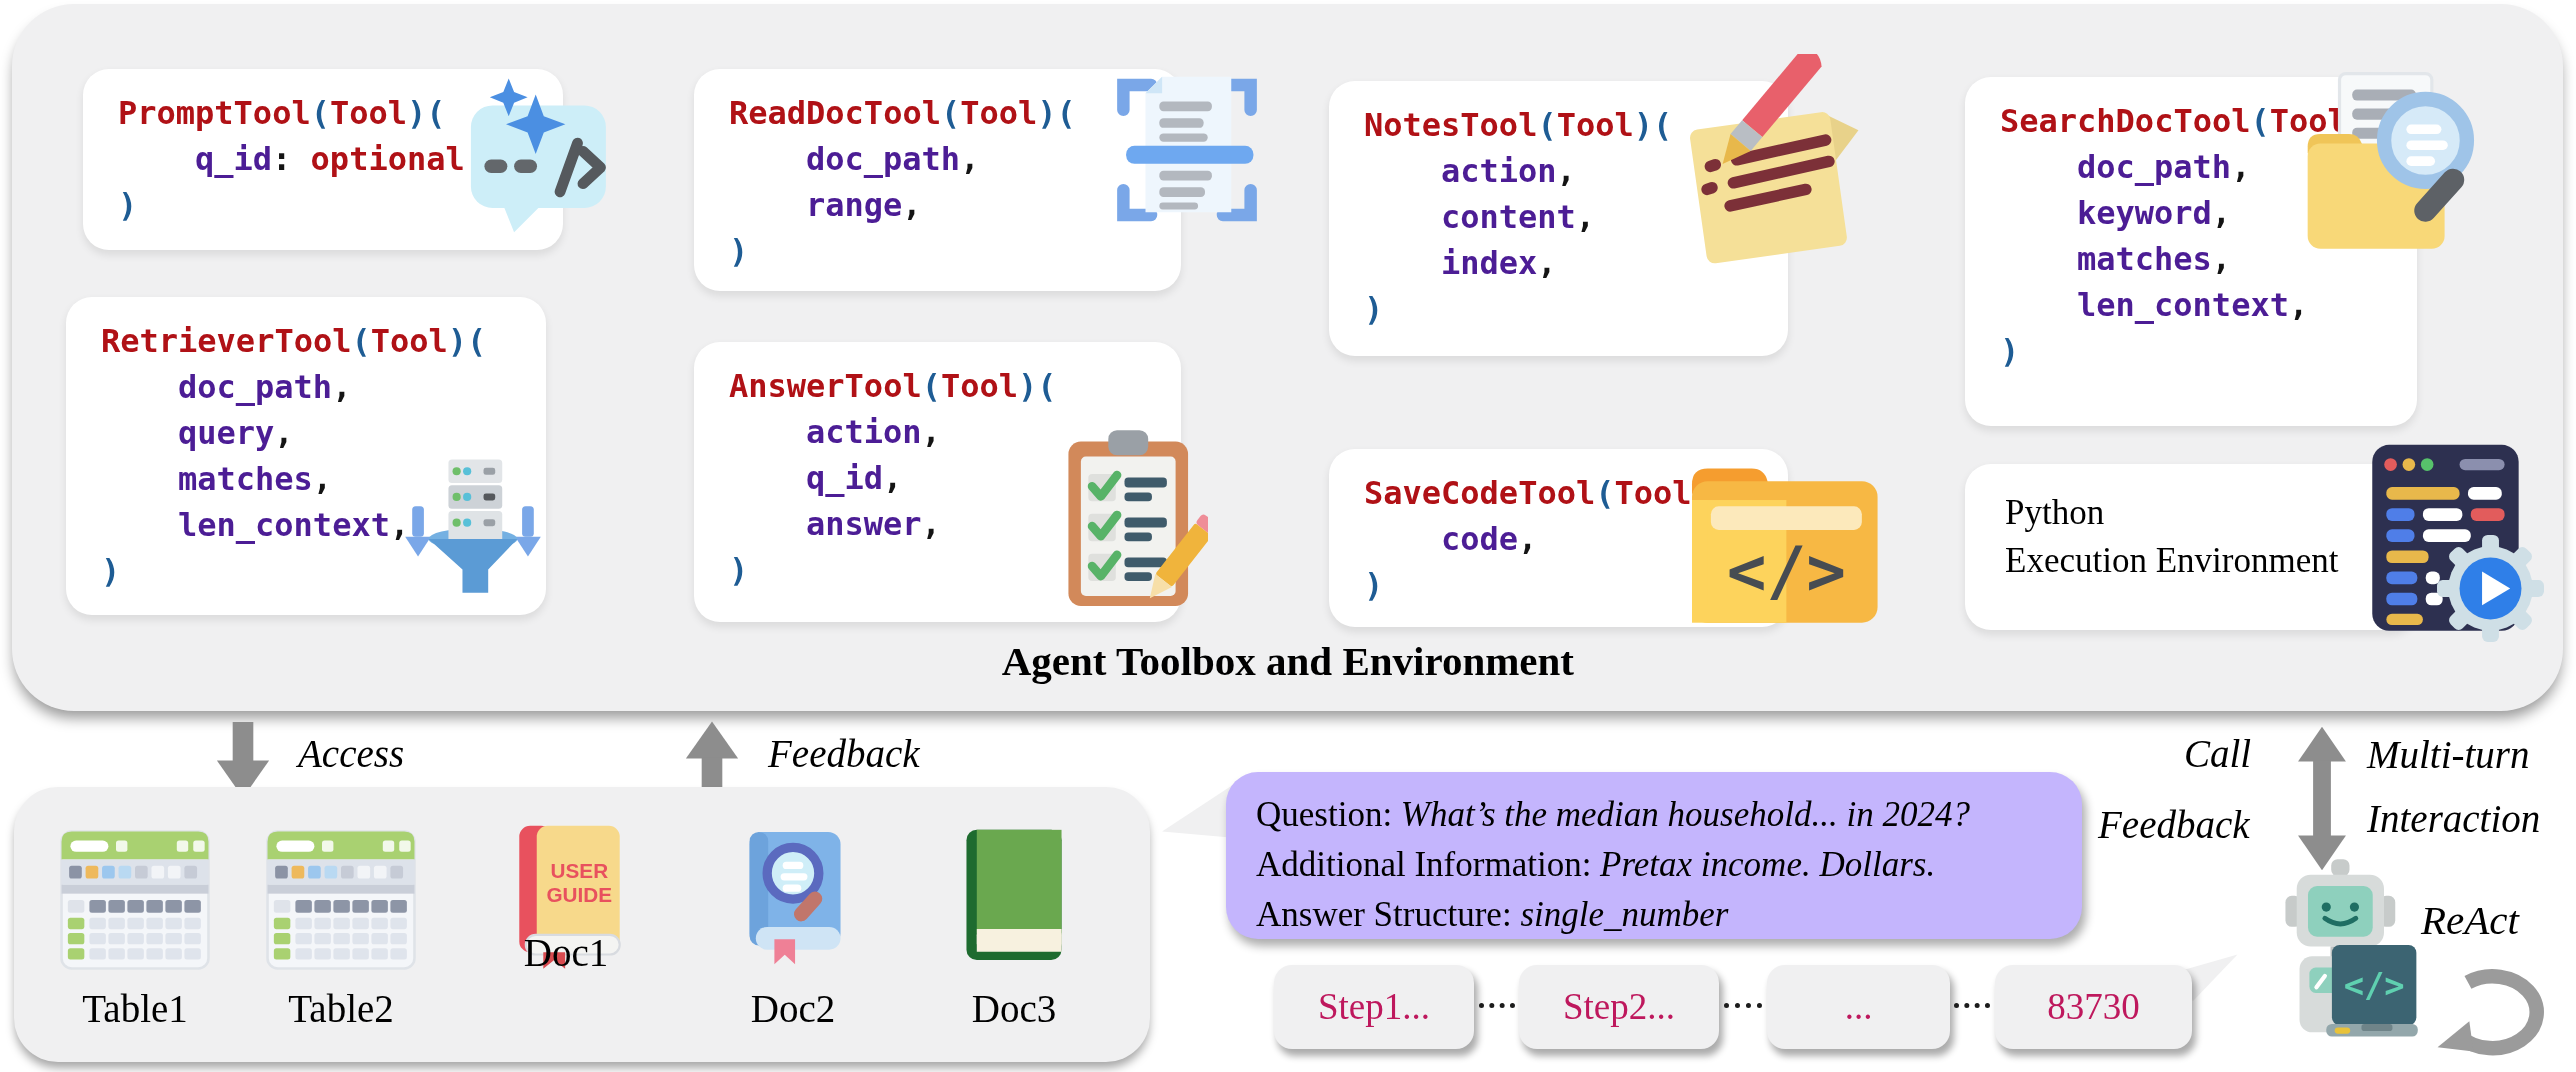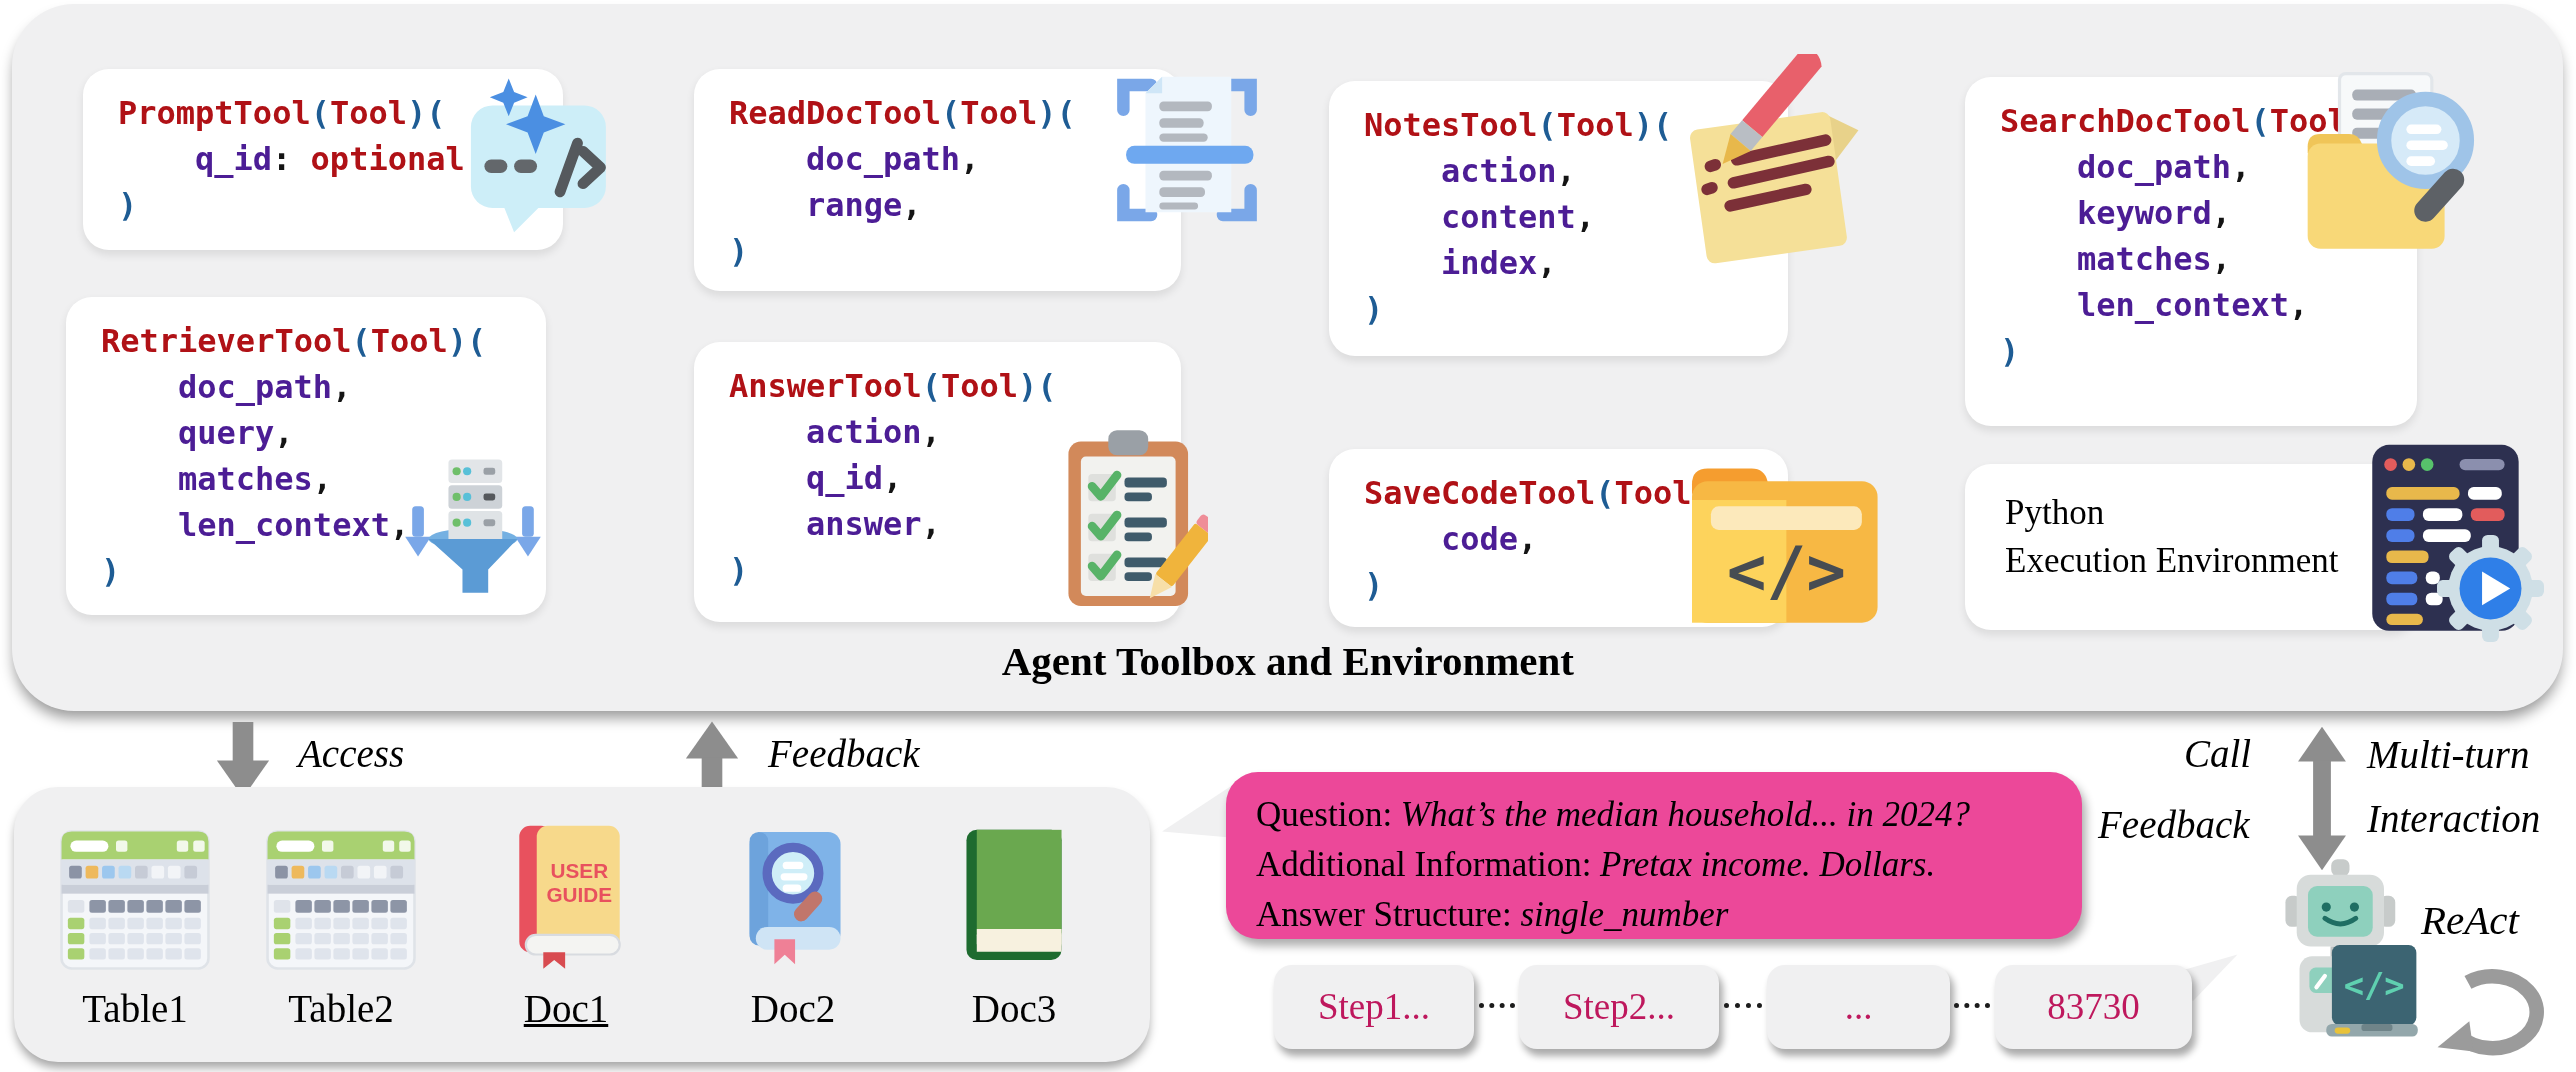--- a/index.html
+++ b/index.html
@@ -14,21 +14,21 @@
   .ln{white-space:pre;}
   .ind{padding-left:77px;}
   .kw{color:#b01116;}
   .pr{color:#1e5c94;}
   .pm{color:#4c1d95;}
   .pu{color:#141414;}
   .icon{position:absolute;}
   .serifbig{position:absolute;font-weight:bold;font-size:41px;color:#000;}
   .ital{position:absolute;font-style:italic;font-size:39px;color:#000;}
   .doclabel{position:absolute;font-size:39px;color:#000;text-align:center;width:166px;}
-  .bubble{position:absolute;background:#ec4899;border-radius:32px;
+  .bubble{position:absolute;background:#c4b5fd;border-radius:32px;
           box-shadow:3.5px 7px 9.7px rgba(0,0,0,0.32);}
   .bubble .txt{padding:18px 30px 0 30px;font-size:35px;line-height:50px;color:#000;}
   .bubble .it{font-style:italic;}
   .stepbox{position:absolute;height:84px;background:#f0f0f1;border-radius:18px;
            box-shadow:3.5px 6.2px 7.6px rgba(0,0,0,0.33);
            text-align:center;font-size:37px;line-height:84px;color:#be185d;}
   .dots{position:absolute;border-top:5.5px dotted #1c1c1c;height:0;}
   .pytxt{padding:25px 0 0 40px;font-size:35px;line-height:48px;color:#000;}
 </style>
 </head>
@@ -383,21 +383,21 @@
   <div class="icon" style="left:504px;top:814px;">
     <svg width="131" height="162" viewBox="0 0 120 135">
       <rect x="14" y="4" width="30" height="116" rx="10" fill="#e8515e"></rect>
       <rect x="30" y="4" width="76" height="116" rx="10" fill="#f7d98b"></rect>
       <text x="69" y="52" text-anchor="middle" font-family="Liberation Sans, sans-serif" font-weight="bold" font-size="19" fill="#e8515e">USER</text>
       <text x="69" y="74" text-anchor="middle" font-family="Liberation Sans, sans-serif" font-weight="bold" font-size="19" fill="#e8515e">GUIDE</text>
       <rect x="20" y="104" width="86" height="18" rx="9" fill="#f4f4f2" stroke="#d8dbe0" stroke-width="2"></rect>
       <polygon points="36,120 56,120 56,135 46,127 36,135" fill="#d84b50"></polygon>
     </svg>
   </div>
-  <div class="doclabel" style="left:483px;top:986px;text-decoration:underline;">Doc1</div>
+  <div class="doclabel" style="left:483px;top:930px;">Doc1</div>
 
   <div class="icon" style="left:731px;top:818px;">
     <svg width="124" height="159" viewBox="0 0 120 135">
       <rect x="18" y="4" width="88" height="110" rx="12" fill="#7fb3e8"></rect>
       <rect x="18" y="4" width="18" height="110" rx="9" fill="#6da3dc"></rect>
       <rect x="24" y="96" width="82" height="22" rx="11" fill="#cfe4f5"></rect>
       <polygon points="42,108 62,108 62,132 52,123 42,132" fill="#ef8096"></polygon>
       <circle cx="60" cy="44" r="25" fill="#cfeef8" stroke="#5b6abf" stroke-width="9"></circle>
       <g fill="#ffffff">
           <rect x="50" y="33" width="20" height="7" rx="3.5"></rect>

